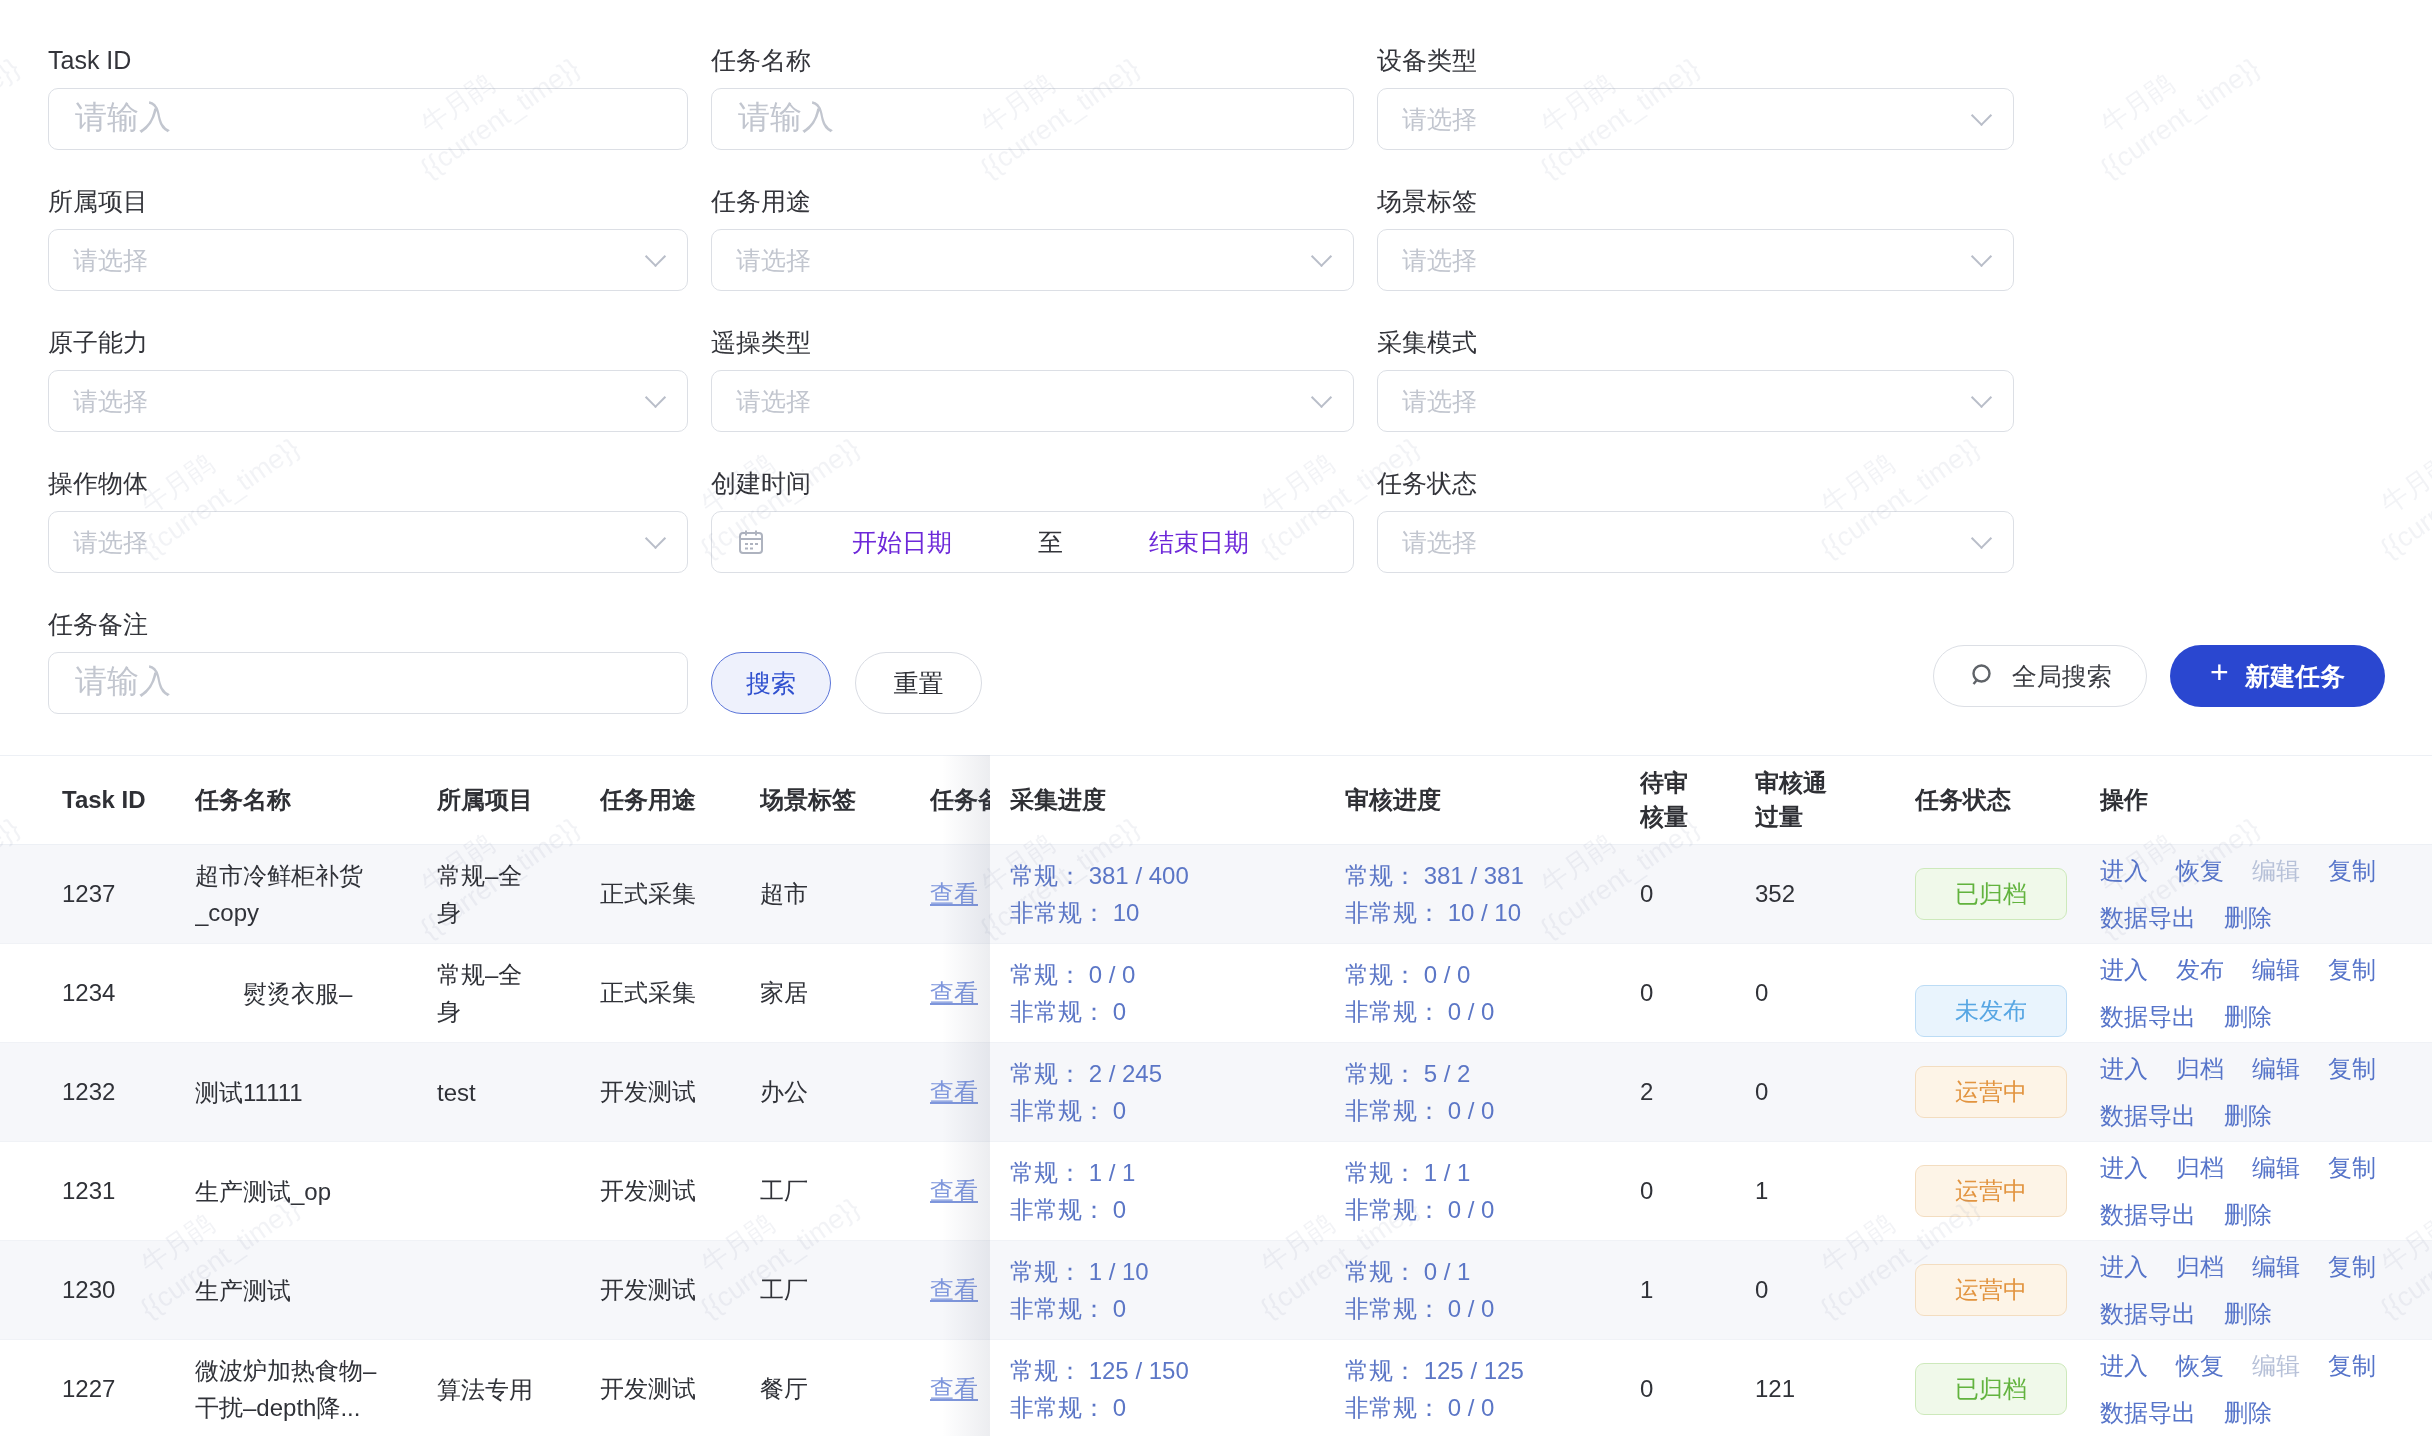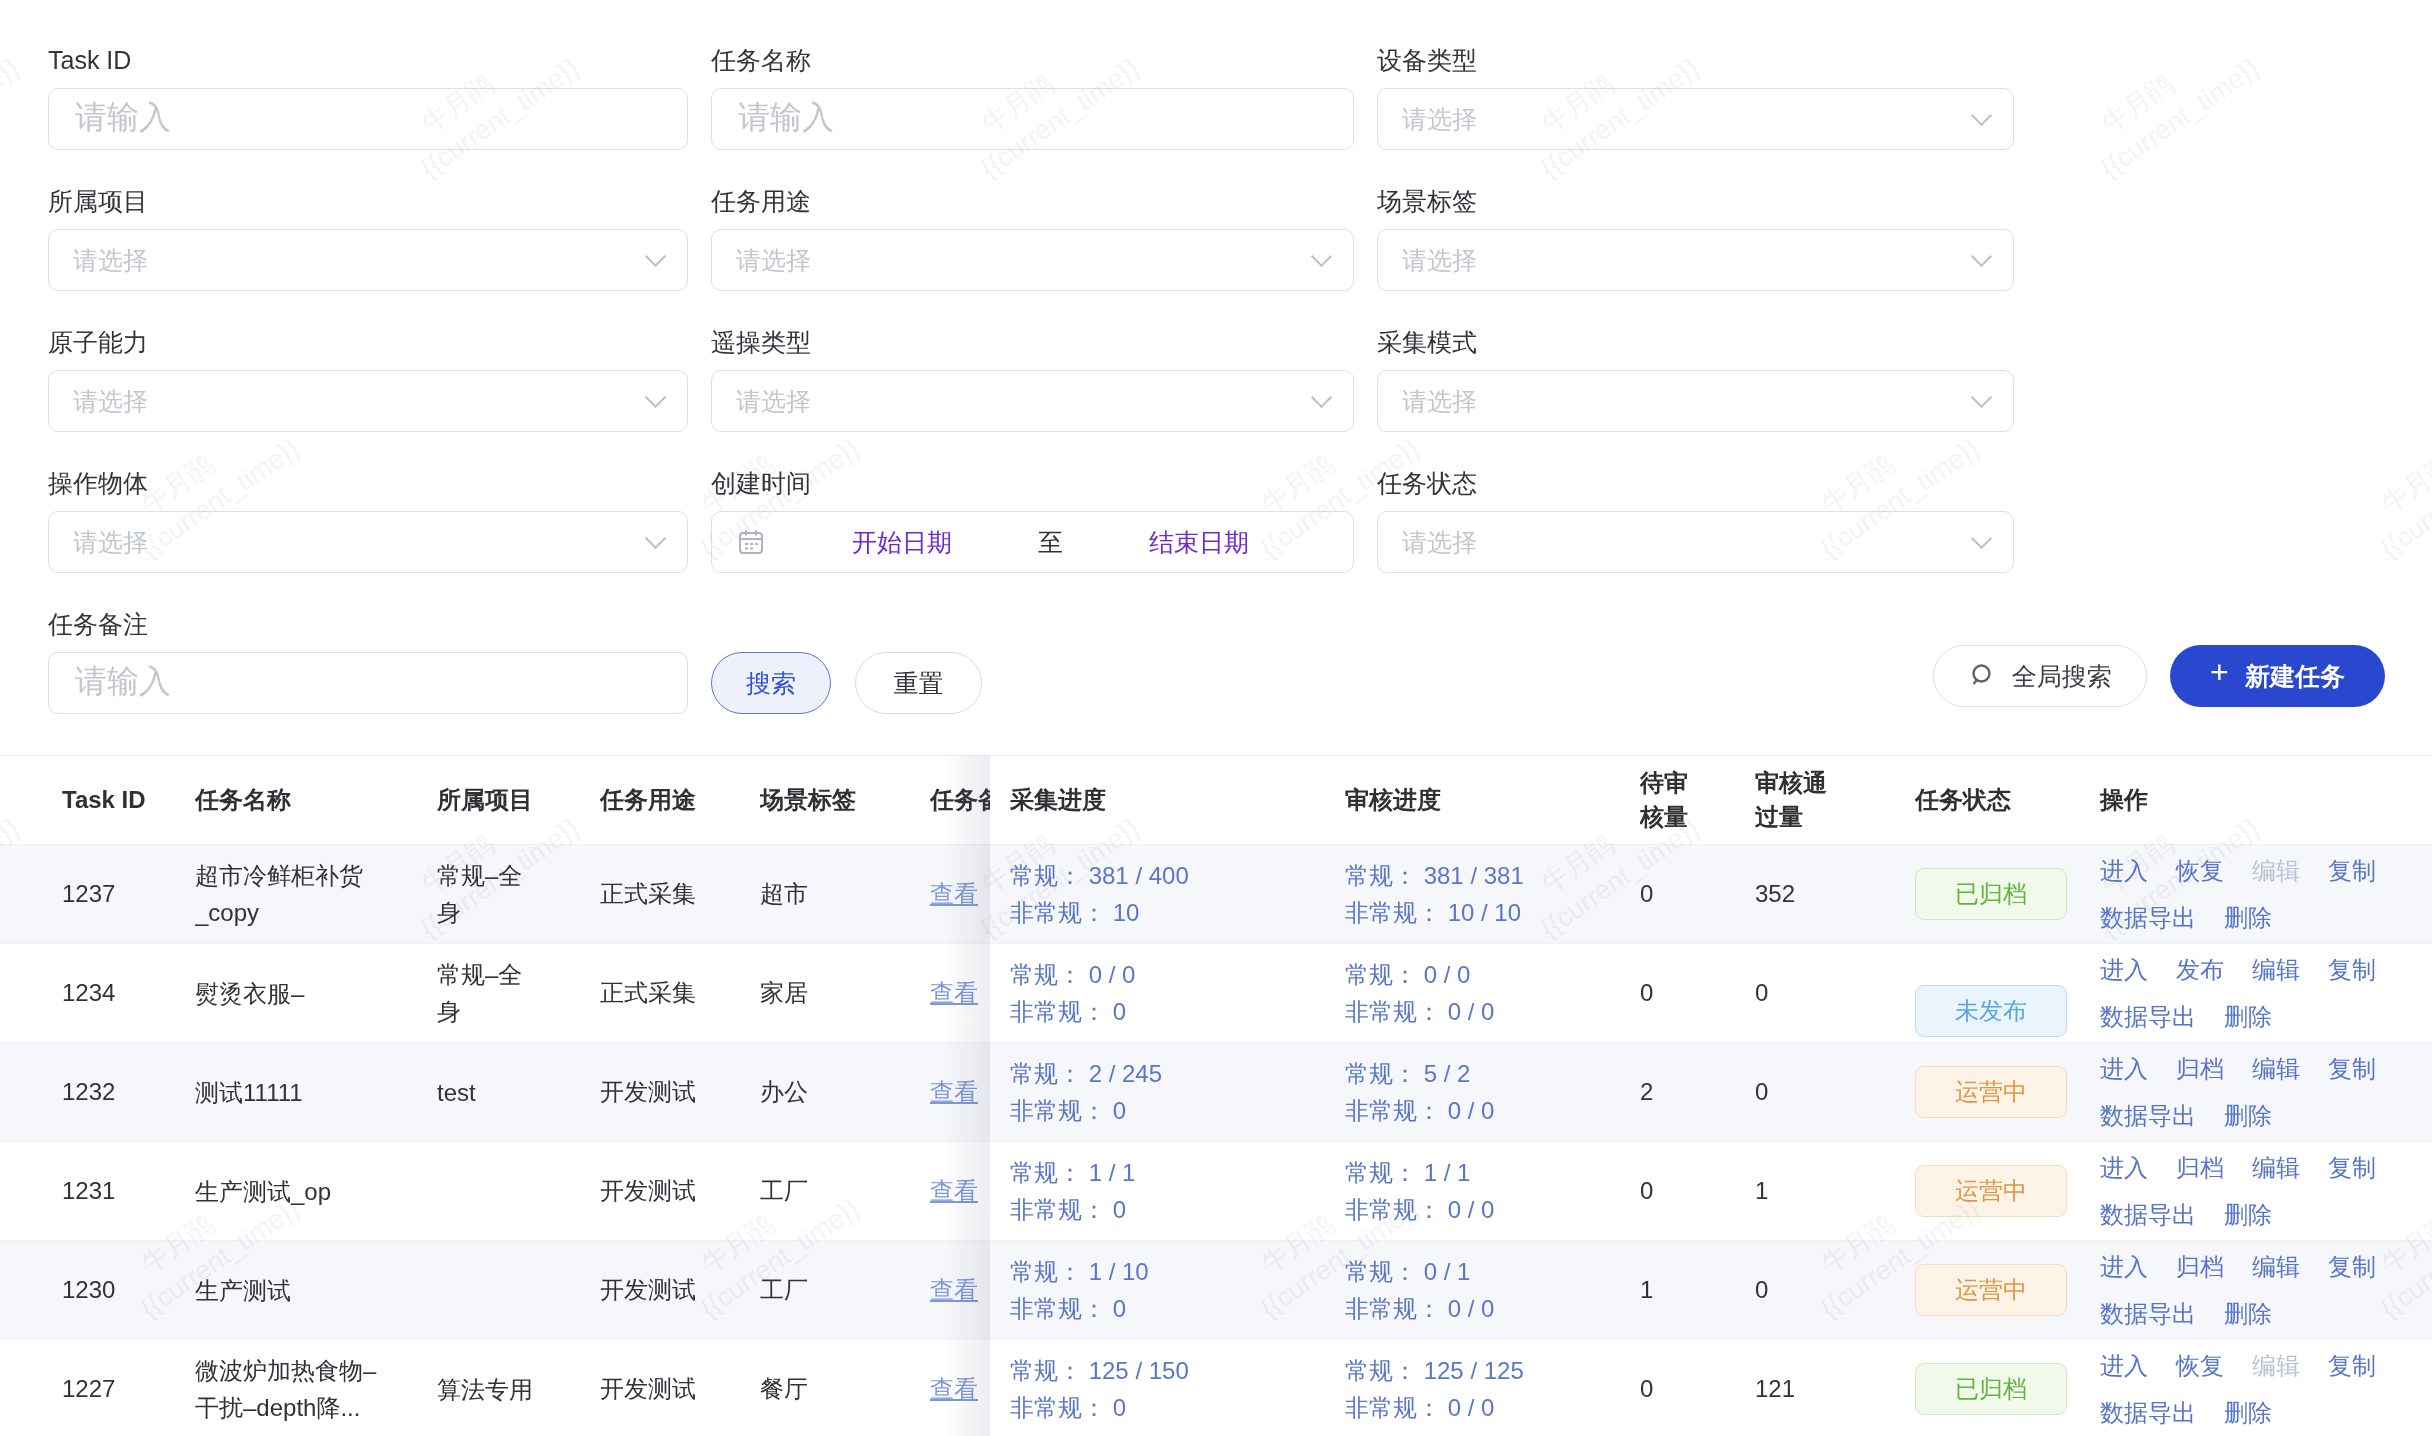--- a/index.html
+++ b/index.html
@@ -336,21 +336,21 @@
             <span class="op">复制</span>
             <span class="op">数据导出</span>
             <span class="op">删除</span>
           </div>
     <div class="cell"></div>
   </div>
 
   <div class="trow drow">
     <div class="cell"></div>
     <div class="cell c-id">1234</div>
-    <div class="cell"><span class="wrap-name" style="display:inline-block;">熨烫衣服–</span></div>
+    <div class="cell"><span class="wrap-name" style="display:inline-block;margin-left:48px;">熨烫衣服–</span></div>
     <div class="cell"><span class="wrap-proj" style="display:inline-block;">常规–全身</span></div>
     <div class="cell">正式采集</div>
     <div class="cell">家居</div>
     <div class="cell clip"><span class="view-link">查看</span></div>
     <div class="cell"></div>
     <div class="cell prog">
       <div class="ln1">常规：  0 / 0</div>
       <div class="ln2">非常规：  0</div>
     </div>
     <div class="cell prog">

